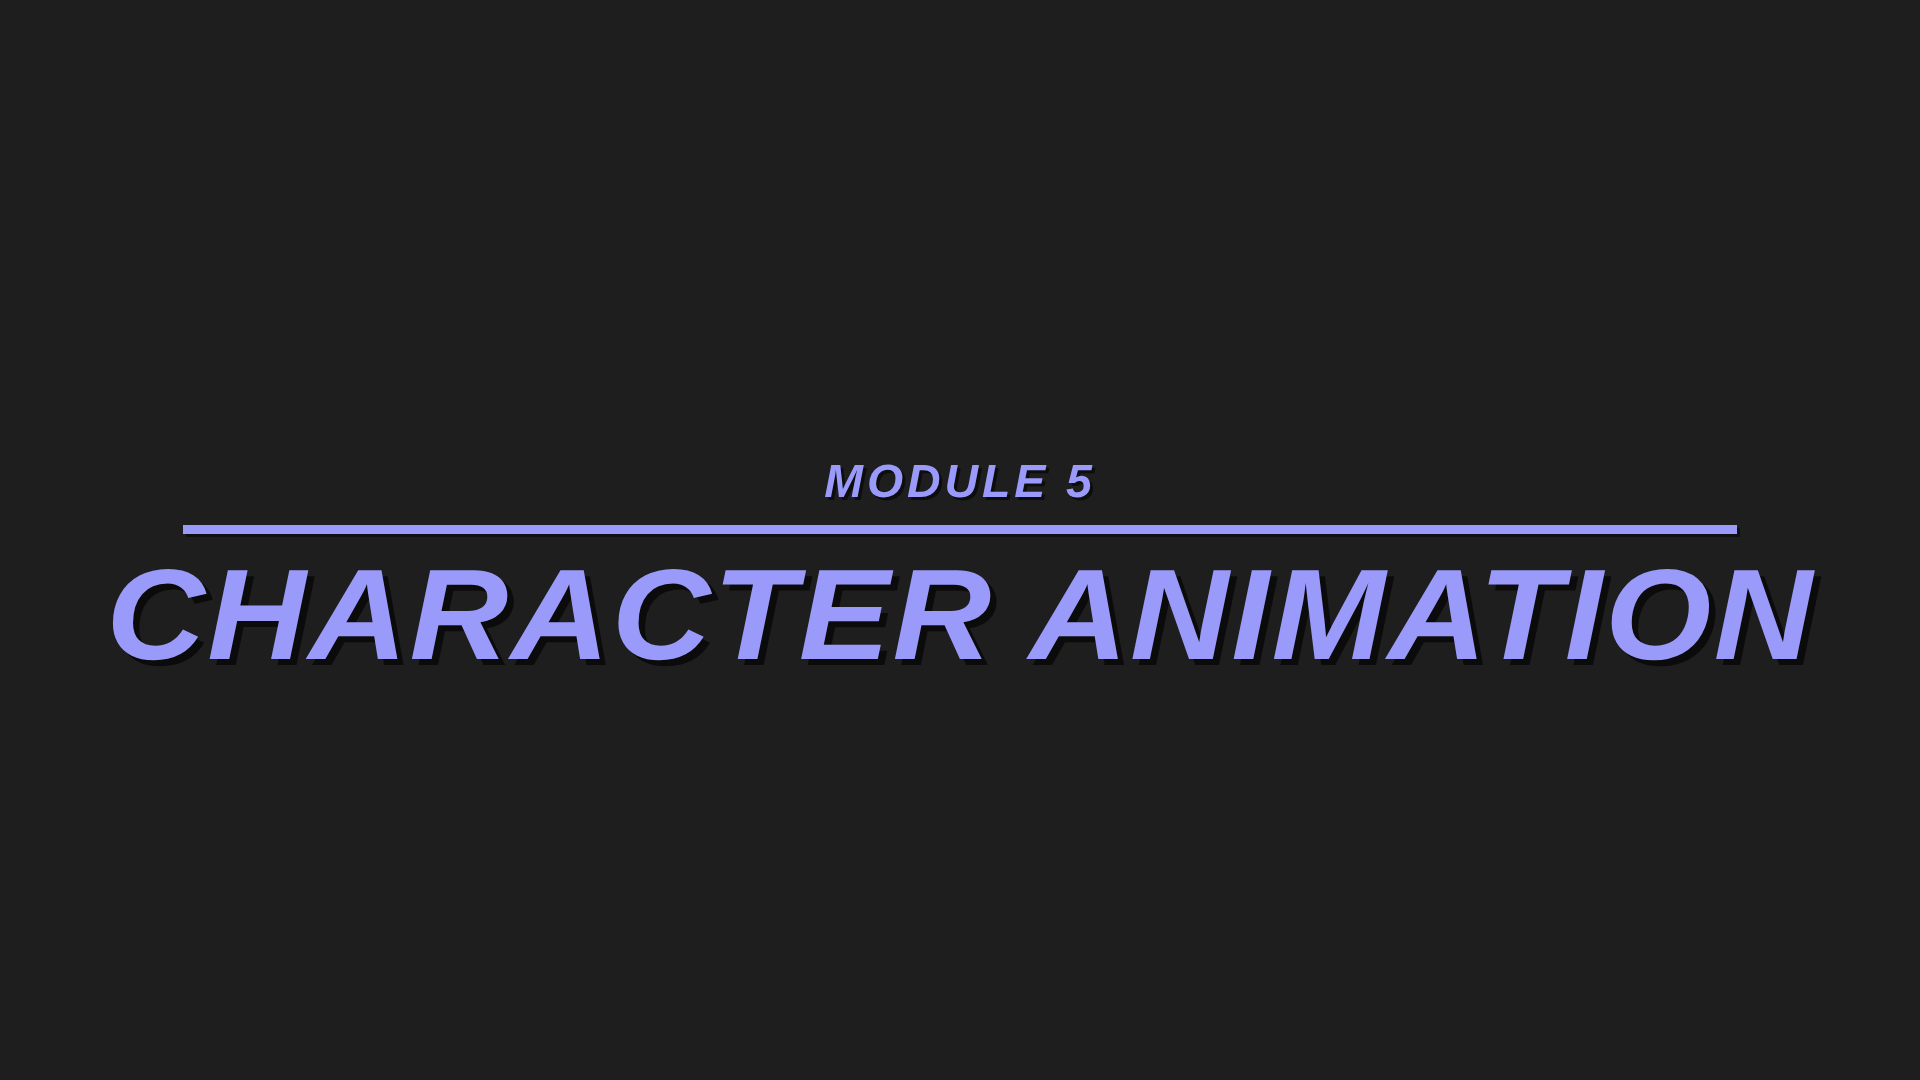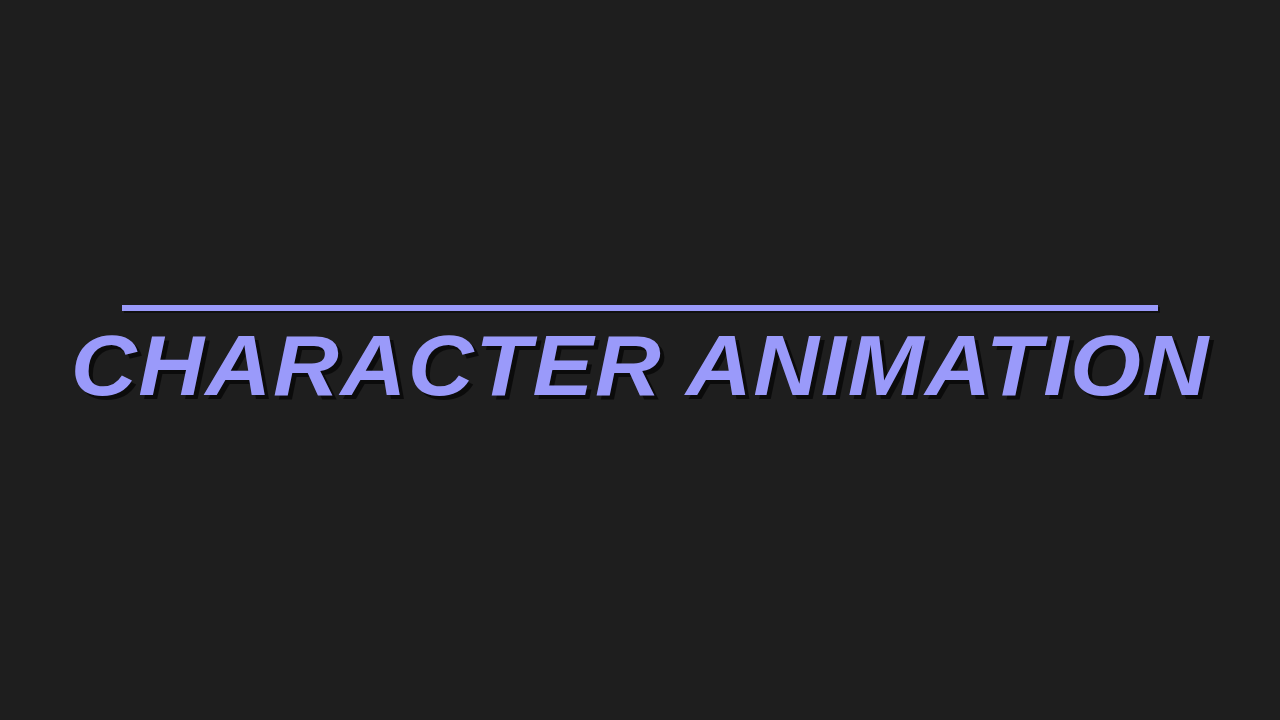--- a/index.html
+++ b/index.html
@@ -80,20 +80,21 @@
     text-shadow: 4px 4px 0 rgba(0, 0, 0, 0.62);
   }
 </style>
 </head>
 <body>
 
 <div class="slide">
 
   <div class="title-block">
 
+    <div class="eyebrow">MODULE 5</div>
 
     <div class="divider"></div>
 
     <h1 class="main-title">CHARACTER ANIMATION</h1>
 
   </div>
 
 </div>
 
 </body></html>

